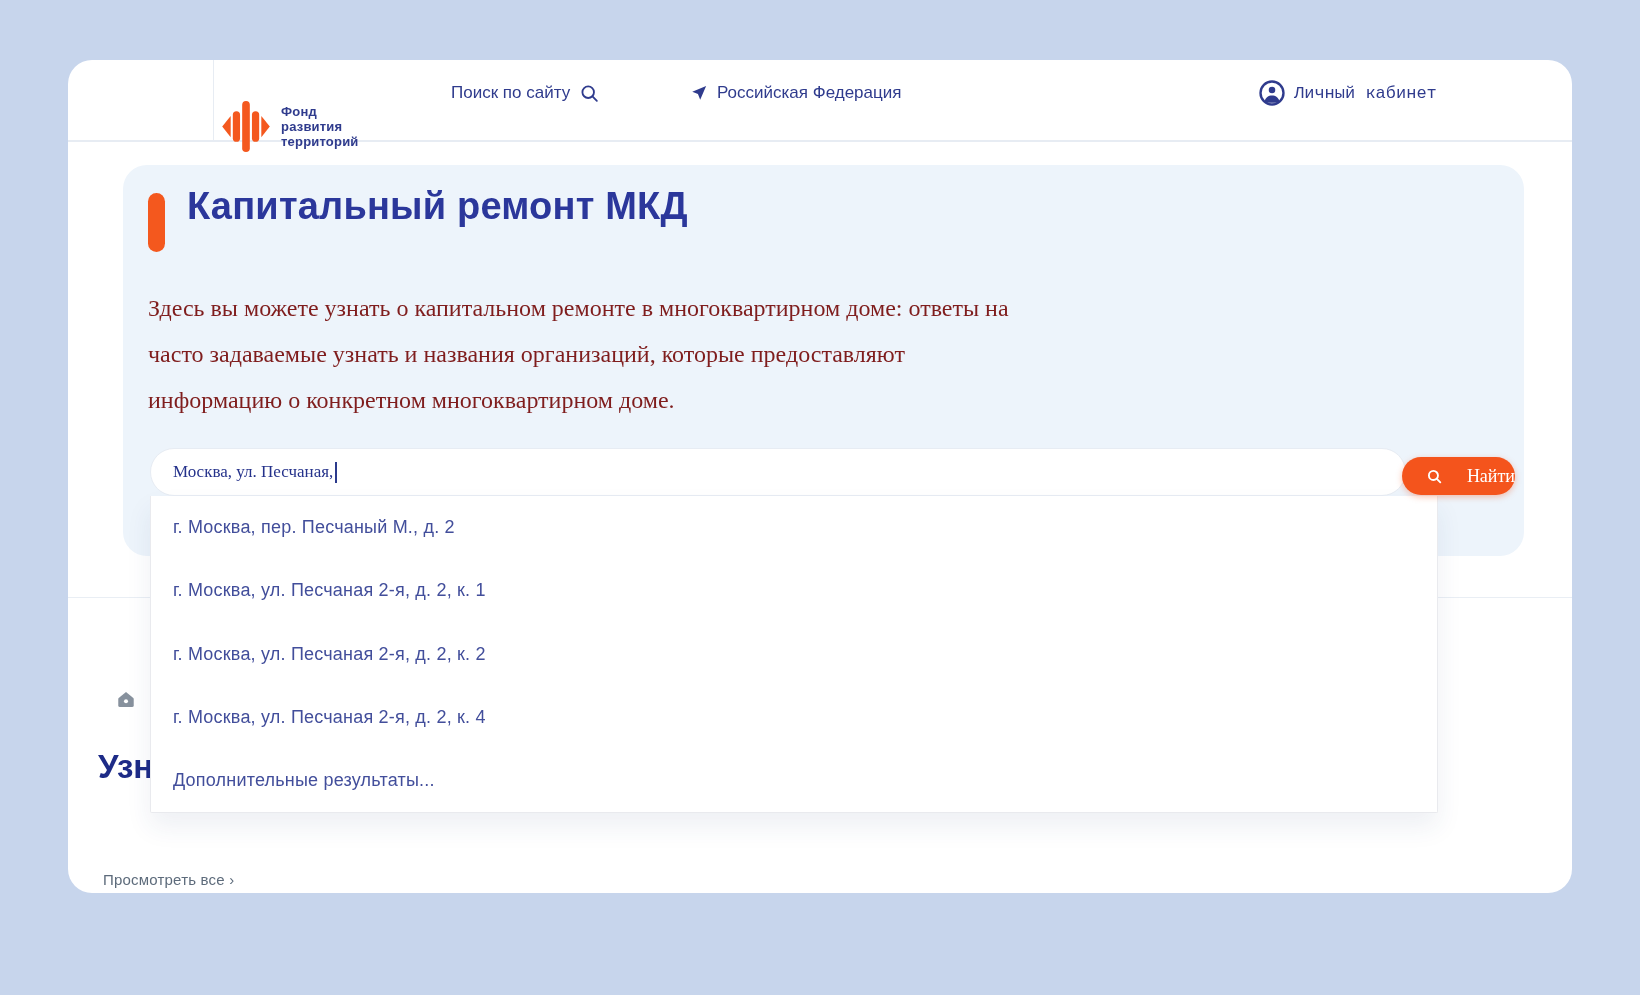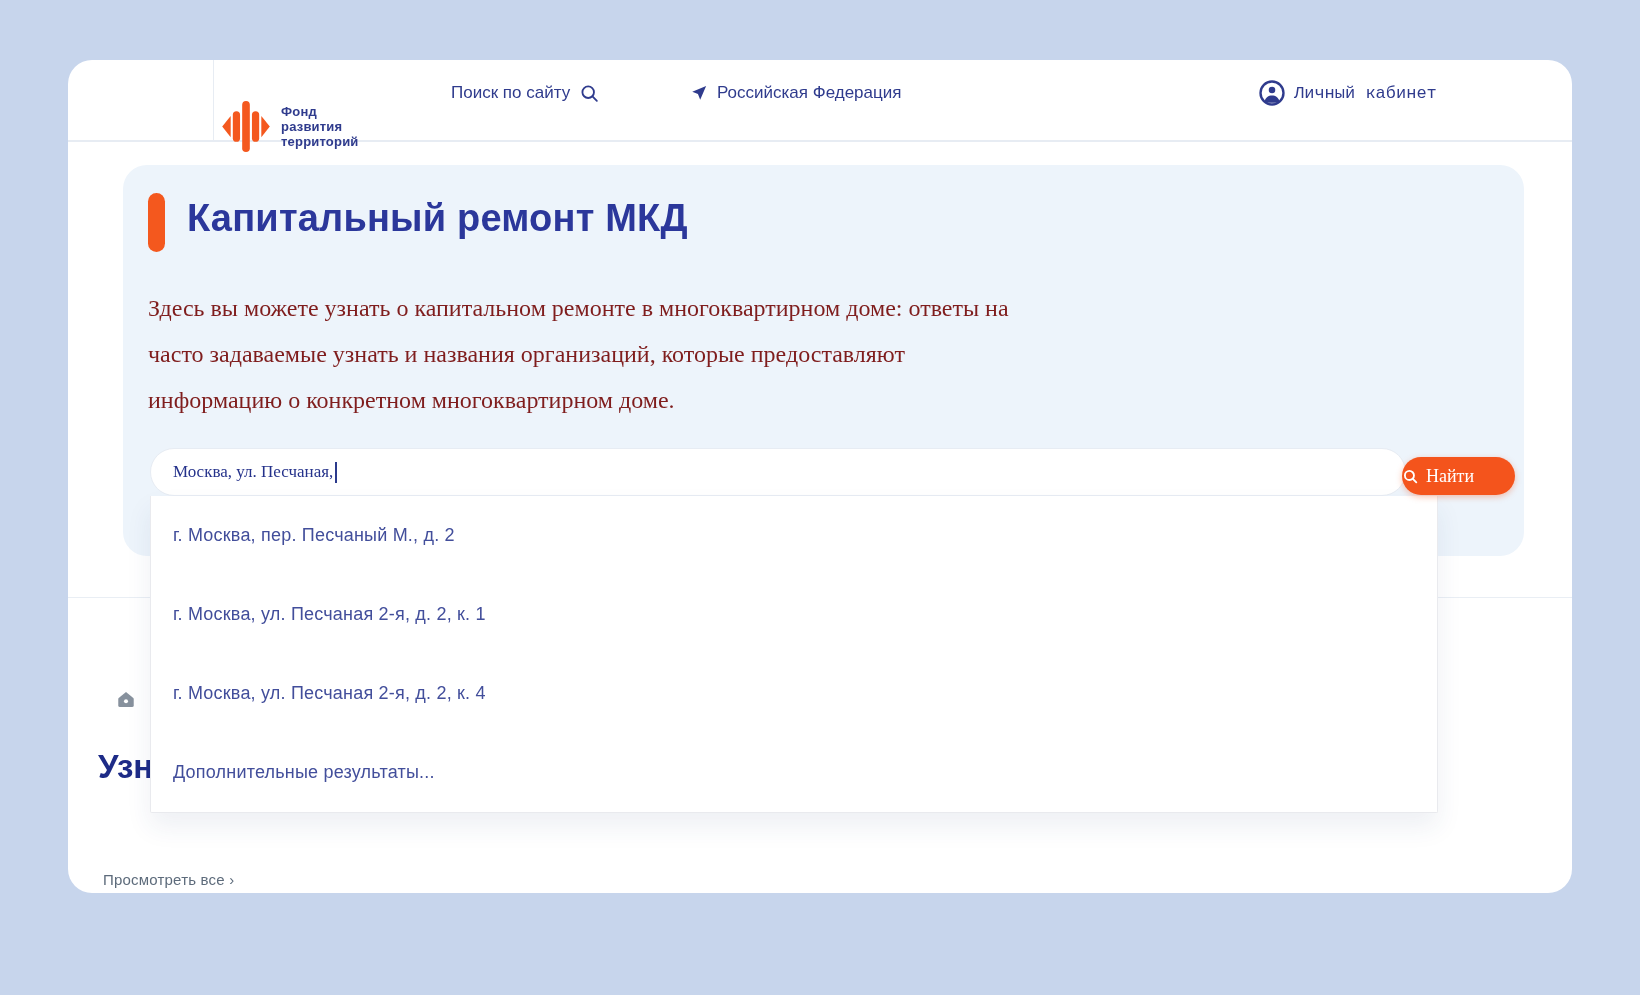--- a/index.html
+++ b/index.html
@@ -17,27 +17,27 @@
   .logo { left:222px; top:69px; display:flex; align-items:center; gap:11px; z-index:3; cursor:pointer;margin-top:32px; }
   .logo-text { font-size:13px; line-height:15px; font-weight:bold; color:#2f3b8d; letter-spacing:0.2px; }
   .hdr-item { display:flex; align-items:center; gap:9px; color:#2f3b8d; font-size:17px; z-index:3; cursor:pointer;text-align:right; }
   .site-search { left:451px; top:80px; height:26px; }
   .region { left:690px; top:80px; height:26px; }
   .account { left:1259px; top:79px; height:28px;font-family:Liberation Mono, monospace; }
 
   
   .panel { left:123px; top:165px; width:1401px; height:391px; background:#edf4fb; border-radius:24px; z-index:2; }
   .title-pill { left:148px; top:193px; width:17px; height:59px; border-radius:9px; background:#f4581e; z-index:3; }
-  .page-title { left:187px; top:197px; font-size:38px; font-weight:bold; color:#2b379b; letter-spacing:0.2px; z-index:3; }
+  .page-title { left:187px; top:185px; font-size:38px; font-weight:bold; color:#2b379b; letter-spacing:0.2px; z-index:3; }
   .hero-desc { left:148px; top:285px; width:1110px; font-family:"Liberation Serif", serif; font-size:24px; line-height:46px; color:#7f1d1d; z-index:3; }
 
   
   .search-input { left:150px; top:448px; width:1256px; height:48px; background:#ffffff; border:1px solid #e7ecf3; border-radius:24px; display:flex; align-items:center; padding-left:22px; font-family:"Liberation Serif", serif; font-size:17px; color:#25328b; z-index:4; }
   .caret { display:inline-block; width:1.5px; height:21px; background:#2b3a8c; margin-left:2px; vertical-align:middle; }
-  .find-btn { left:1402px; top:457px; width:113px; height:38px; border-radius:19px; background:#f4541c; border:none; display:flex; align-items:center; justify-content:flex-start; gap:7px; color:#ffffff; font-family:"Liberation Serif", serif; font-size:18px; z-index:6; cursor:pointer; box-shadow:0 2px 6px rgba(244,84,28,0.35); }
+  .find-btn { left:1402px; top:457px; width:113px; height:38px; border-radius:19px; background:#f4541c; border:none; display:flex; align-items:center; justify-content:flex-end; gap:24px; color:#ffffff; font-family:"Liberation Serif", serif; font-size:18px; z-index:6; cursor:pointer; box-shadow:0 2px 6px rgba(244,84,28,0.35); }
 
   
   .dropdown { left:150px; top:496px; width:1288px; height:317px; background:#ffffff; border:1px solid #e9eaee; border-top:none; border-radius:0 0 2px 2px; box-shadow:0 14px 26px rgba(40,60,110,0.08); z-index:5; display:flex; flex-direction:column; }
   .sg-row { flex:1; display:flex; align-items:center; padding-left:22px; font-size:18px; color:#424e9b; letter-spacing:0.2px; cursor:pointer; }
 
   
   .hdiv { left:68px; top:597px; width:1504px; height:1px; background:#e9eef4; z-index:2; }
   .tab-orgs { left:1280px; top:569px; width:142px; text-align:right; font-size:17px; font-weight:600; letter-spacing:0.4px; color:#333e90; z-index:3; cursor:pointer; }
   .home-ico { left:117px; top:691px; z-index:3; }
   .heading-partial { left:98px; top:748px; font-size:33px; font-weight:800; color:#1d2b87; z-index:3; white-space:nowrap; }
@@ -136,17 +136,18 @@
       <path d="M8.5 0.8 L15.4 6.6 Q15.8 7 15.8 7.6 V13.6 Q15.8 15.2 14.2 15.2 H2.8 Q1.2 15.2 1.2 13.6 V7.6 Q1.2 7 1.6 6.6 Z" fill="#87919d"></path>
       <circle cx="8.5" cy="9.6" r="1.9" fill="#ffffff"></circle>
     </svg>
   </span>
   <div class="abs heading-partial">Узн</div>
   <div class="abs view-all">Просмотреть все ›</div>
 
   <div class="abs dropdown">
     <div class="sg-row">г. Москва, пер. Песчаный М., д. 2</div>
     <div class="sg-row">г. Москва, ул. Песчаная 2-я, д. 2, к. 1</div>
+    <div class="sg-row">г. Москва, ул. Песчаная 2-я, д. 2, к. 2</div>
     <div class="sg-row">г. Москва, ул. Песчаная 2-я, д. 2, к. 4</div>
     <div class="sg-row">Дополнительные результаты...</div>
   </div>
 
 </div>
 
 </body></html>

